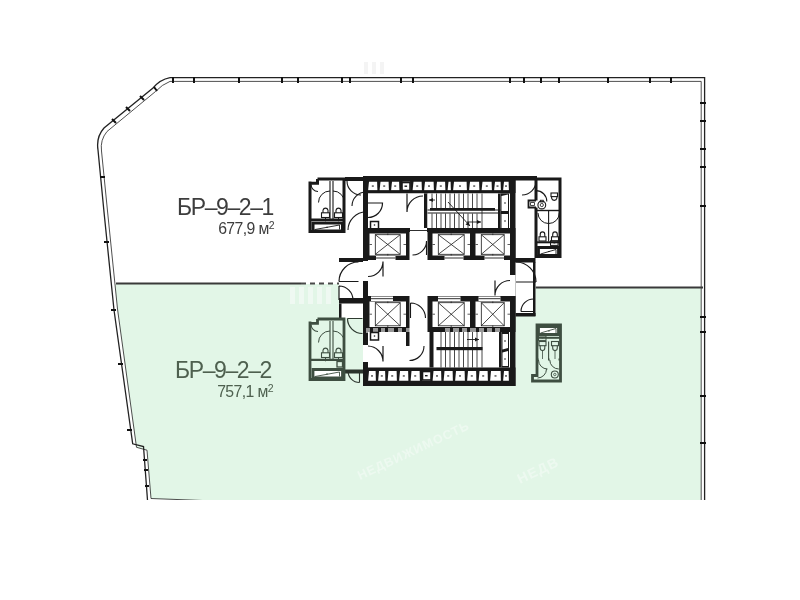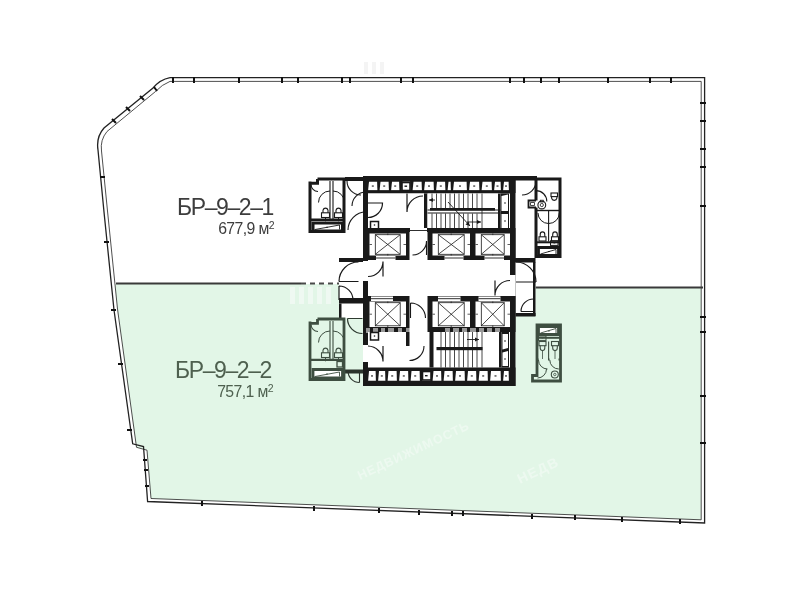--- a/index.html
+++ b/index.html
@@ -1,16 +1,16 @@
 <!DOCTYPE html>
 <html><head>
 <meta charset="utf-8">
 <style>
 html,body{margin:0;padding:0;background:#ffffff;}
-#wrap{width:800px;height:600px;position:relative;font-family:"Liberation Sans",sans-serif;}
+#wrap{width:800px;height:500px;position:relative;font-family:"Liberation Sans",sans-serif;}
 svg{display:block;}
 </style>
 </head>
 <body>
 <div id="wrap">
 <svg width="800" height="600" viewBox="0 0 800 600">
 
 <rect x="0" y="0" width="800" height="600" fill="#ffffff"></rect>
 
 <polygon points="115,284 536,284 536,288 701,288 701,519.8 151,498.5 147,450 136.5,447.3 117.5,309" fill="#e2f6e7"></polygon>

